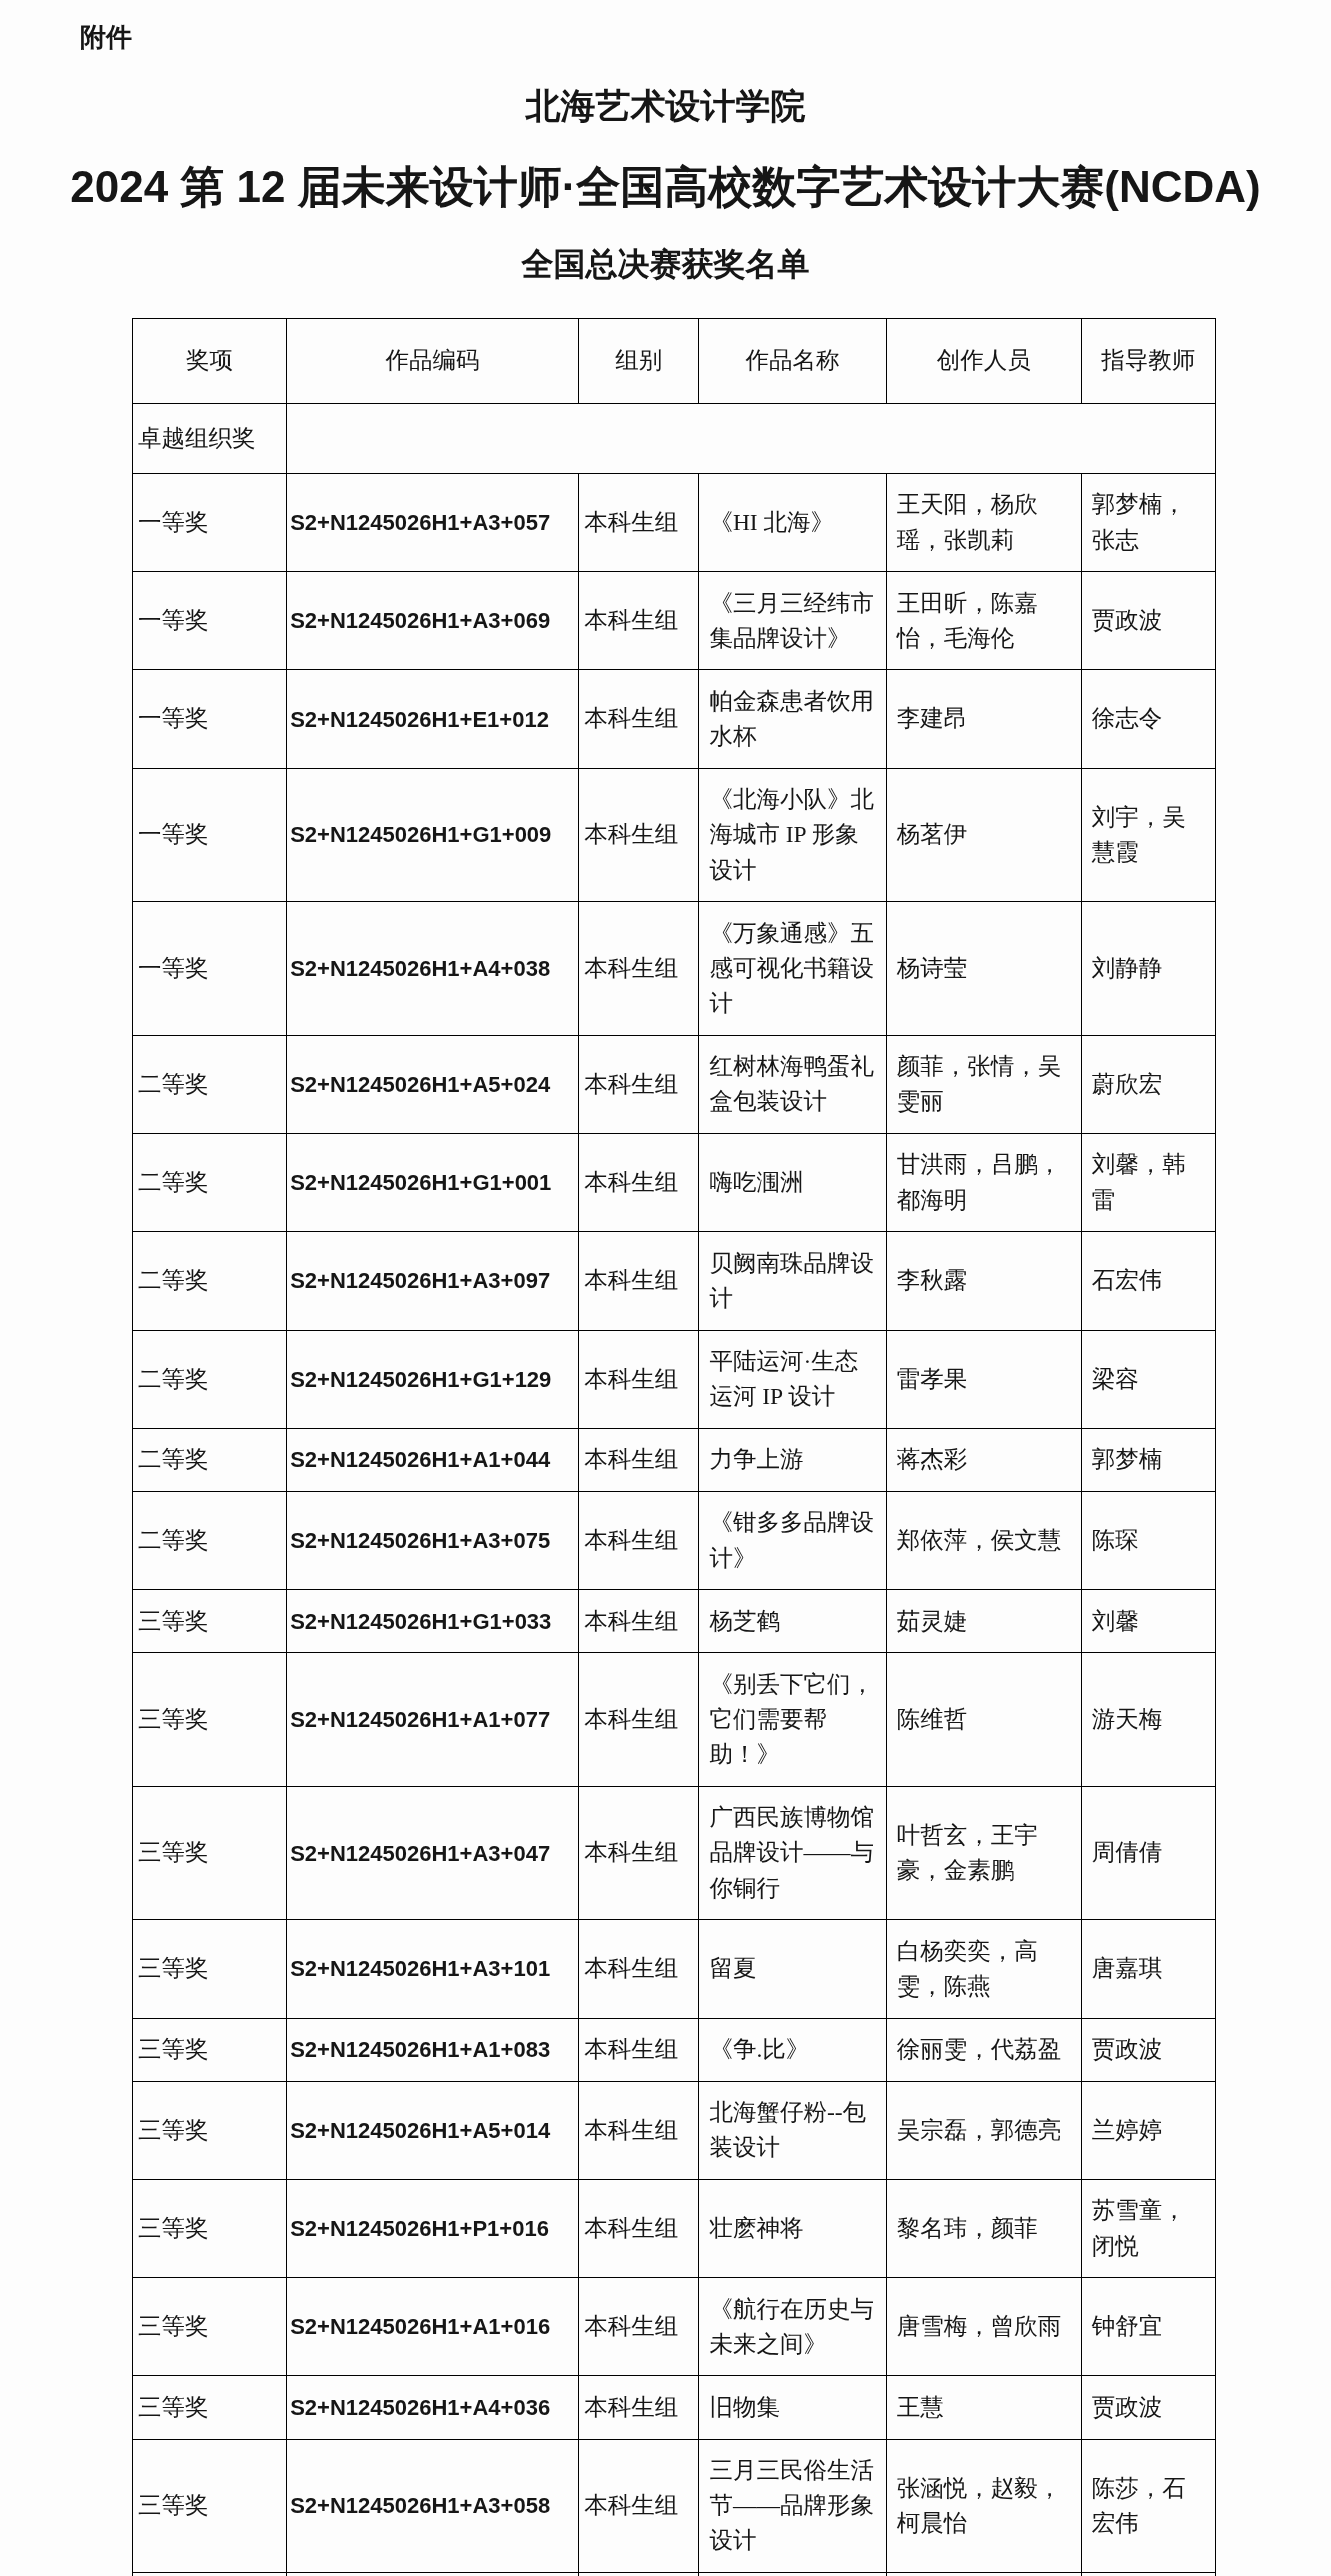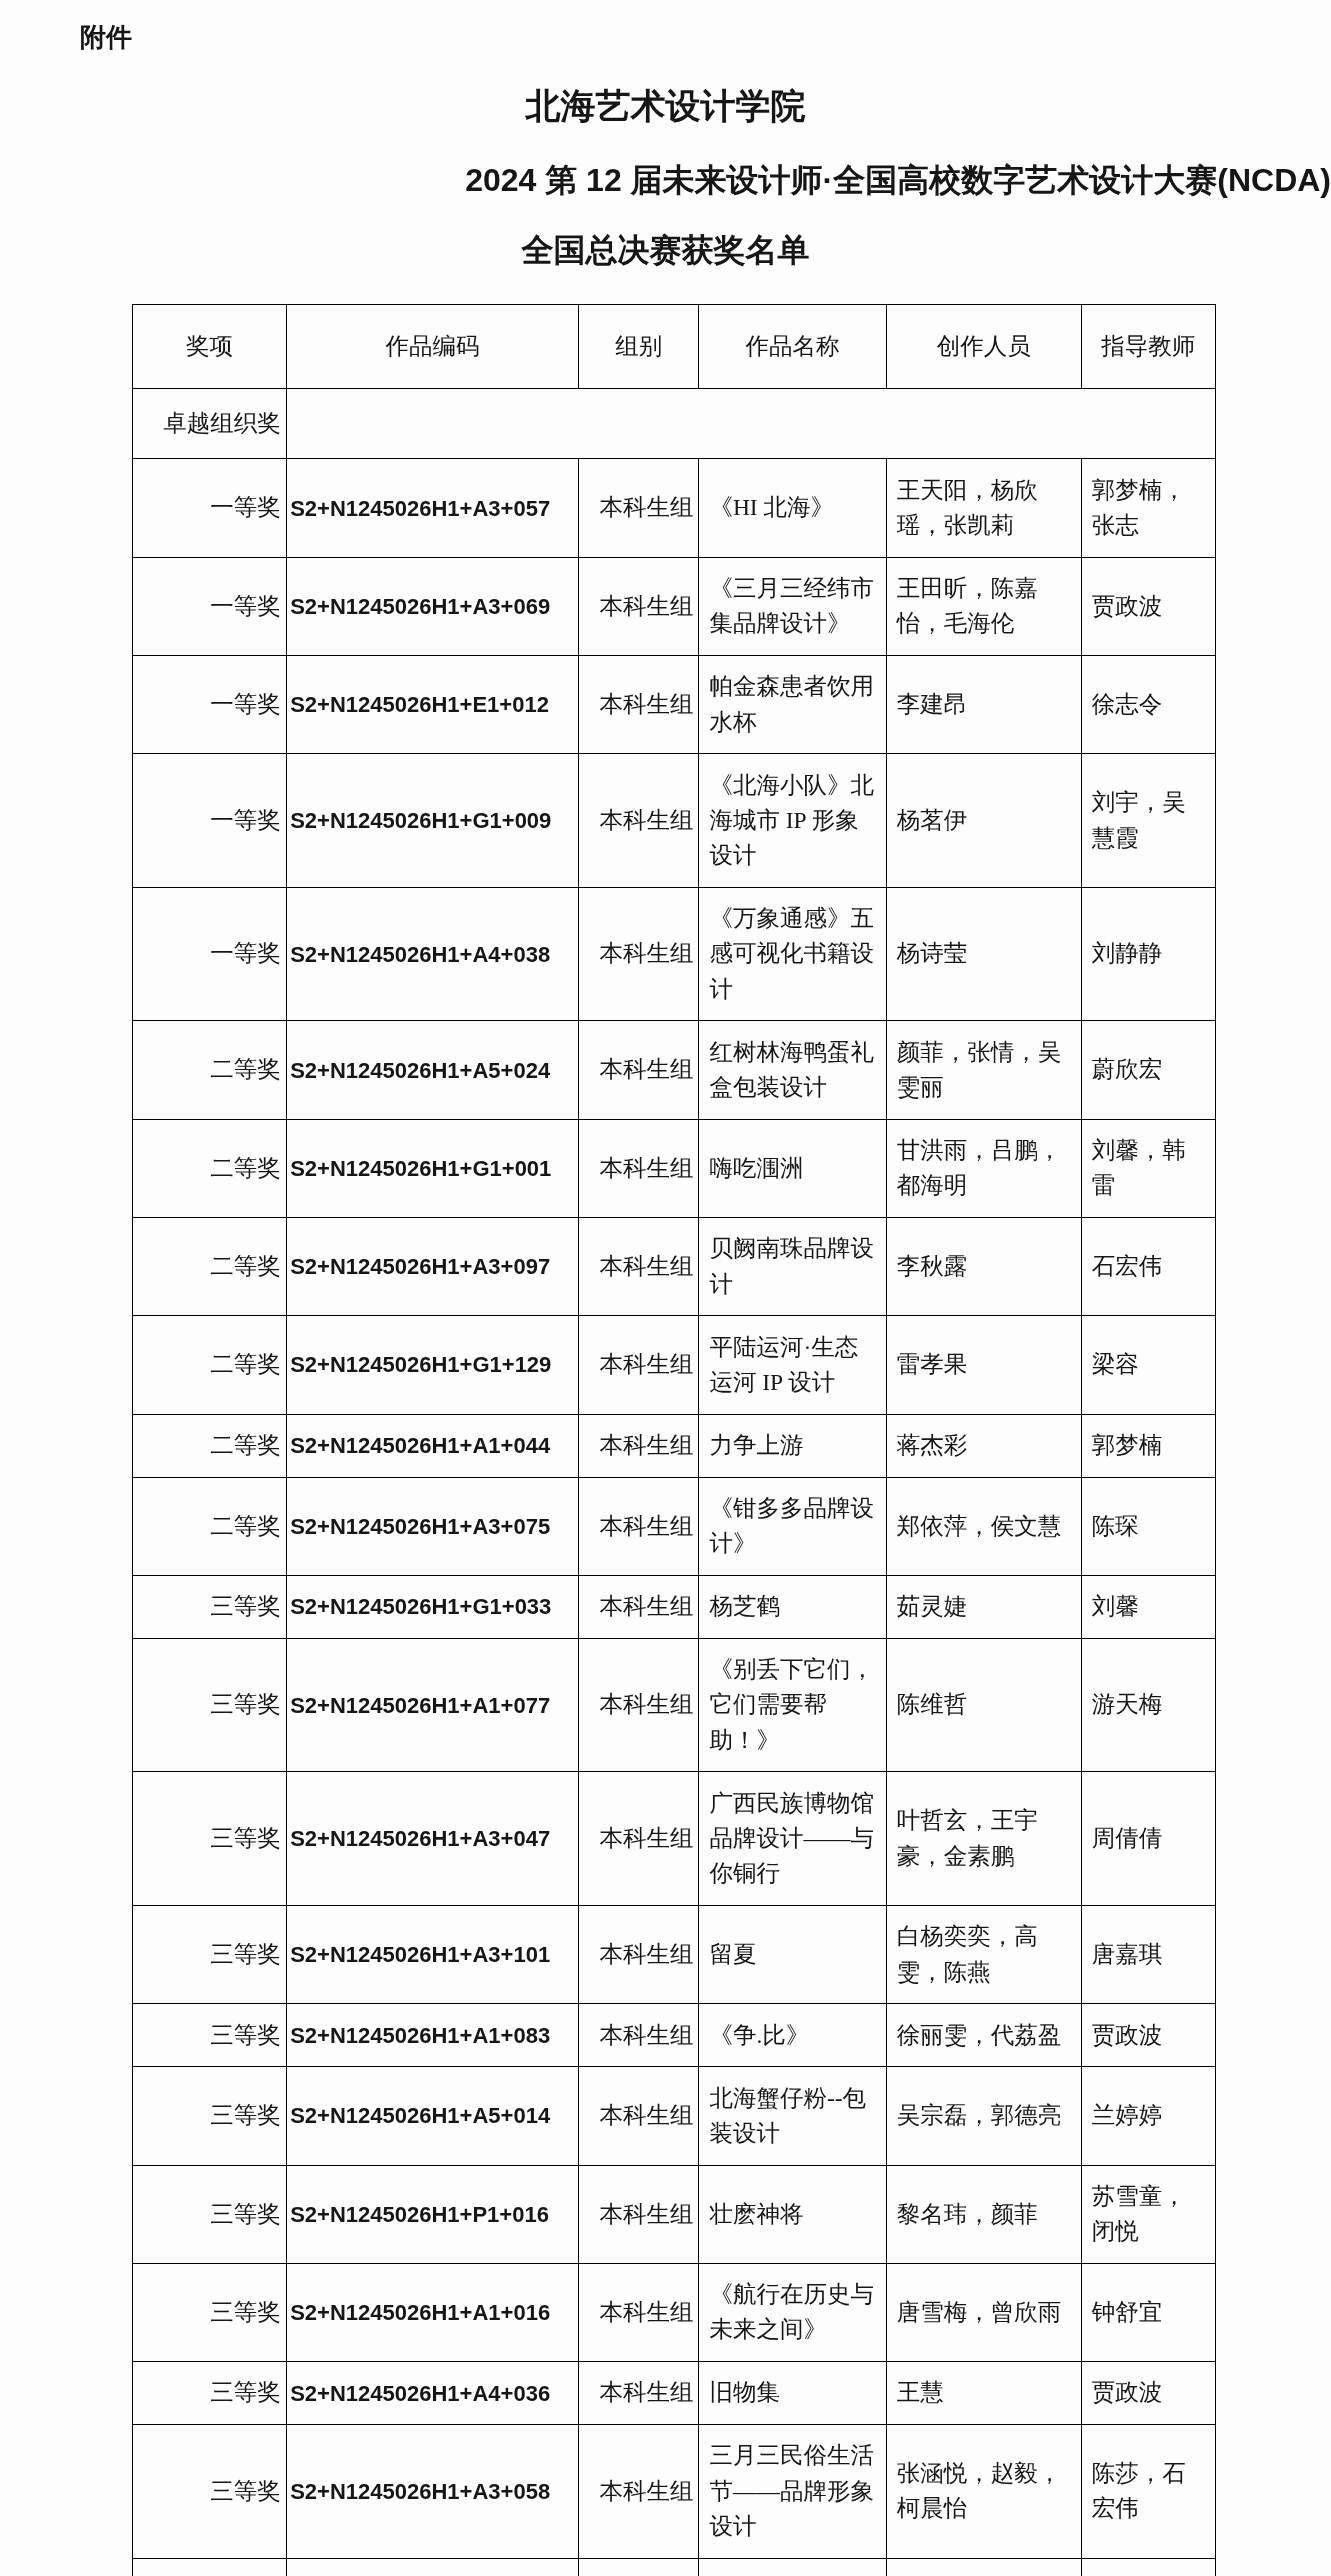--- a/index.html
+++ b/index.html
@@ -33,23 +33,22 @@
     margin-top: 32px;
     font-family: "Liberation Sans", "DejaVu Sans", sans-serif;
     font-weight: 700;
     font-size: 35px;
     line-height: 1.2;
   }
   .title-line2 {
     margin-top: 34px;
     font-family: "Liberation Sans", "DejaVu Sans", sans-serif;
     font-weight: 700;
-    font-size: 32px;
+    font-size: 44px;
     line-height: 1.2;
-    text-align: right;
   }
   .title-line3 {
     margin-top: 34px;
     font-family: Liberation Mono, monospace;
     font-weight: 700;
     font-size: 32px;
     line-height: 1.2;
   }
   table.awards {
     margin: 32px 0 0 132px;
@@ -68,21 +67,21 @@
     word-break: break-all;
     overflow-wrap: anywhere;
   }
   table.awards th {
     font-weight: 400;
     font-size: 23.5px;
     text-align: center;
     padding: 24px 5px;
   }
   td.c-award, td.c-group {
-    text-align: right;
+    text-align: left;
     padding: 13.4px 5px;
   }
   td.c-code {
     text-align: left;
     padding: 13.4px 3.4px;
     font-family: "Liberation Sans", "DejaVu Sans", sans-serif;
     font-weight: 600;
     font-size: 22px;
     white-space: nowrap;
   }

